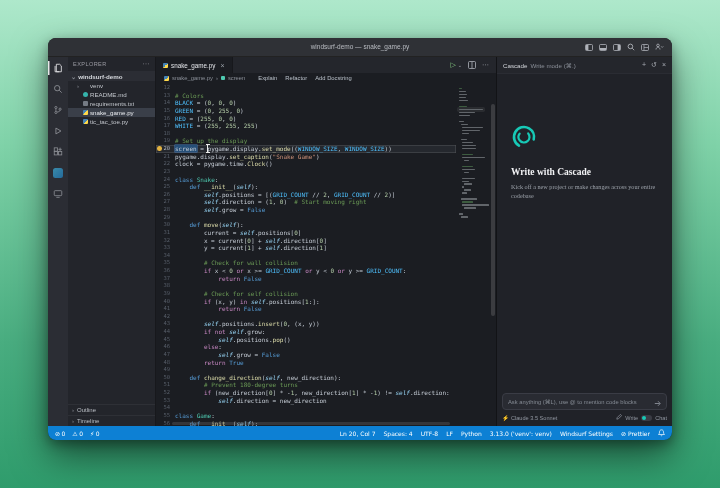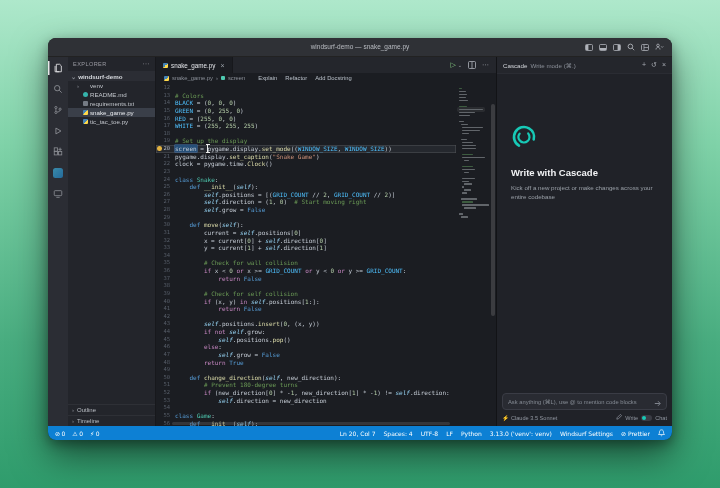--- a/index.html
+++ b/index.html
@@ -80,21 +80,21 @@
   .vscroll{position:absolute;right:1px;top:0;bottom:0;width:4px;}
   .vthumb{position:absolute;top:6%;height:62%;width:4px;background:rgba(121,121,121,.35);border-radius:2px;}
   .hscroll{position:absolute;left:16px;right:46px;bottom:1px;height:3px;background:rgba(121,121,121,.28);border-radius:1.5px;}
   
   .cascade{width:175px;flex:0 0 175px;background:#202228;border-left:1px solid #121316;
     display:flex;flex-direction:column;position:relative;}
   .cas-header{height:16px;flex:0 0 16px;display:flex;align-items:center;padding:0 6px;
     font-size:6.2px;color:#d4d7dc;border-bottom:1px solid #2a2c33;background:#24262c;}
   .cas-header .mode{color:#8b9099;margin-left:3px;}
   .cas-hicons{margin-left:auto;display:flex;gap:5px;color:#a8acb4;font-size:7px;}
-  .cas-body{flex:1;position:relative;}
+  .cas-body{flex:1;position:relative;font-family:Liberation Serif, serif;}
   .cas-hero{position:absolute;left:14px;right:12px;top:50px;}
   .cas-title{margin-top:13px;font-size:9.5px;font-weight:bold;color:#f2f3f5;}
   .cas-sub{margin-top:5px;font-size:6.2px;line-height:9px;color:#9aa0a8;}
   .cas-footer{flex:0 0 auto;padding:4px 5px 3px 5px;}
   .cas-input{height:15px;border:1px solid #3a3c45;border-radius:4px;background:#292b32;
     display:flex;align-items:center;padding:0 5px;gap:4px;}
   .cas-input .ph{flex:1;font-size:5.8px;color:#858b94;white-space:nowrap;overflow:hidden;}
   .cas-meta{height:11px;display:flex;align-items:center;font-size:5.6px;color:#9096a0;margin-top:2px;}
   .cas-meta .model{display:flex;align-items:center;gap:2px;}
   .cas-meta .right{margin-left:auto;display:flex;align-items:center;gap:3px;}

